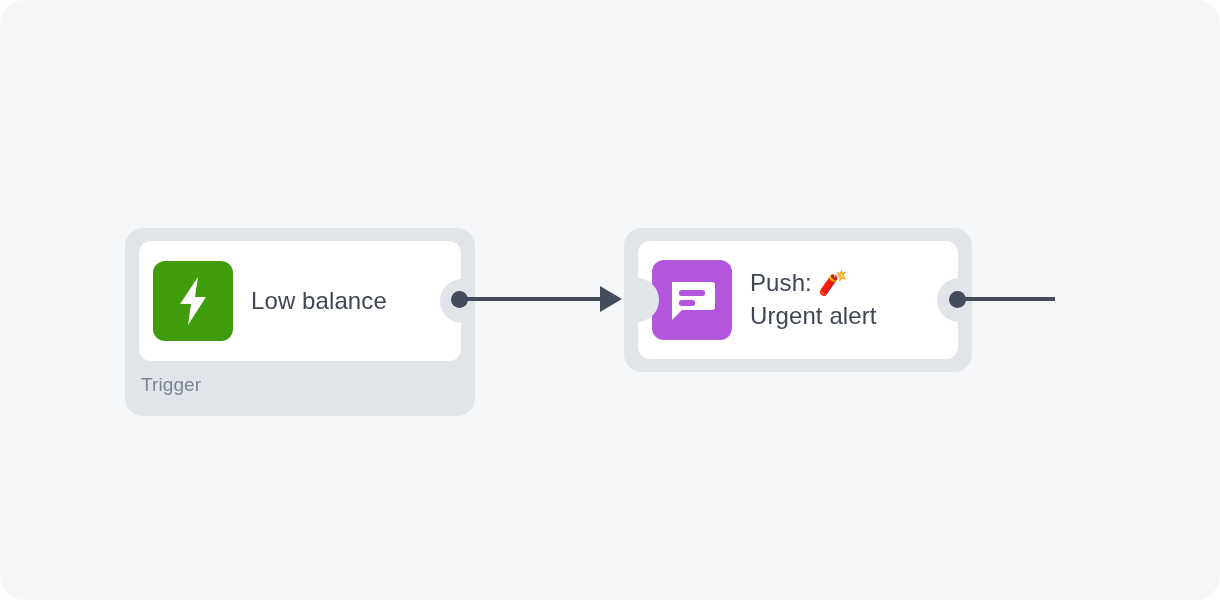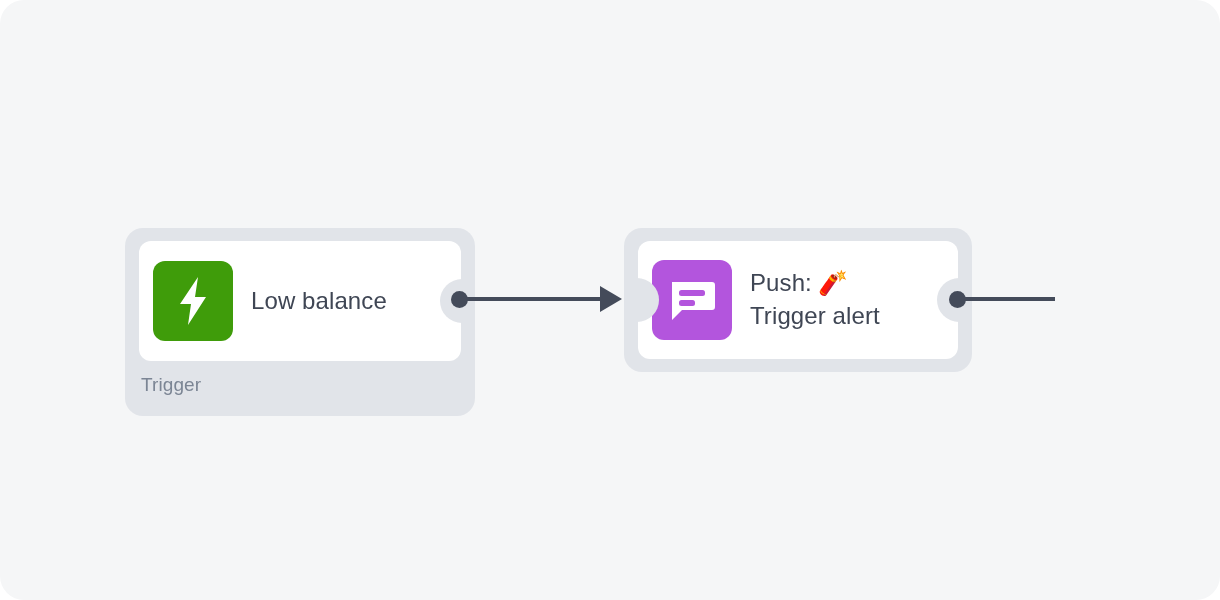--- a/index.html
+++ b/index.html
@@ -145,21 +145,21 @@
 
       <div class="icon-tile" style="background:#b355dd; margin-left:14px;">
         <svg width="48" height="44" viewBox="0 0 48 44" aria-hidden="true">
           <path d="M4 4 h40 a3 3 0 0 1 3 3 v22 a3 3 0 0 1 -3 3 H14 L4 42 Z" fill="#ffffff"></path>
           <rect x="11" y="12" width="26" height="6" rx="2.5" fill="#b355dd"></rect>
           <rect x="11" y="22" width="16" height="6" rx="2.5" fill="#b355dd"></rect>
         </svg>
       </div>
 
       <div class="node-label">Push: 🧨
-Trigger alert</div>
+Urgent alert</div>
     </div>
   </div>
 
   <div class="port" style="left:949px; top:291px;"></div>
 
   <div class="edge" style="left:960px; top:297px; width:95px;"></div>
 
 </div>
 
 </body></html>

